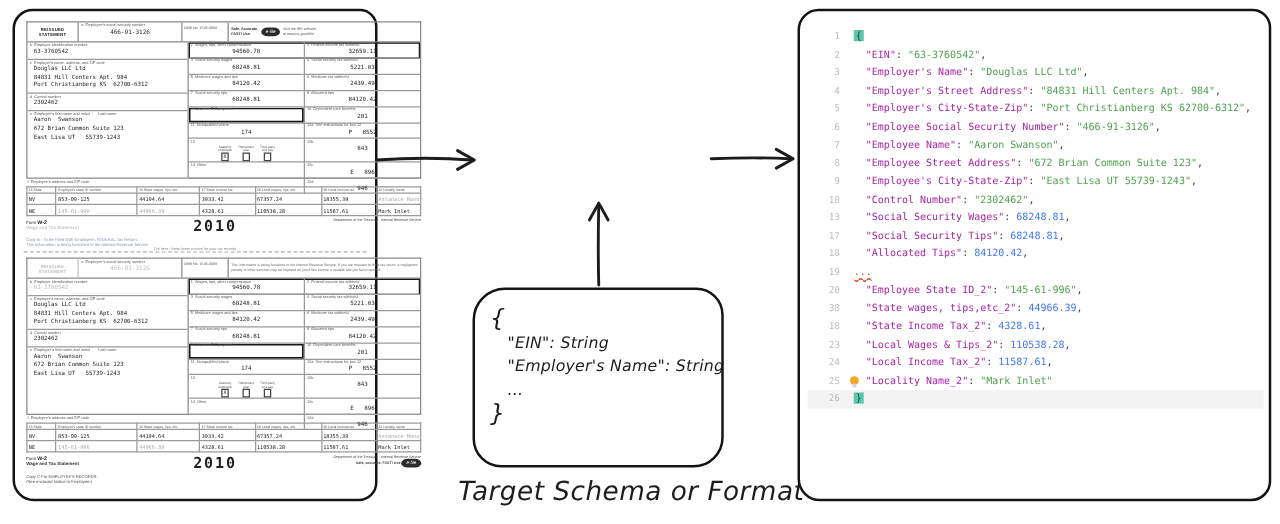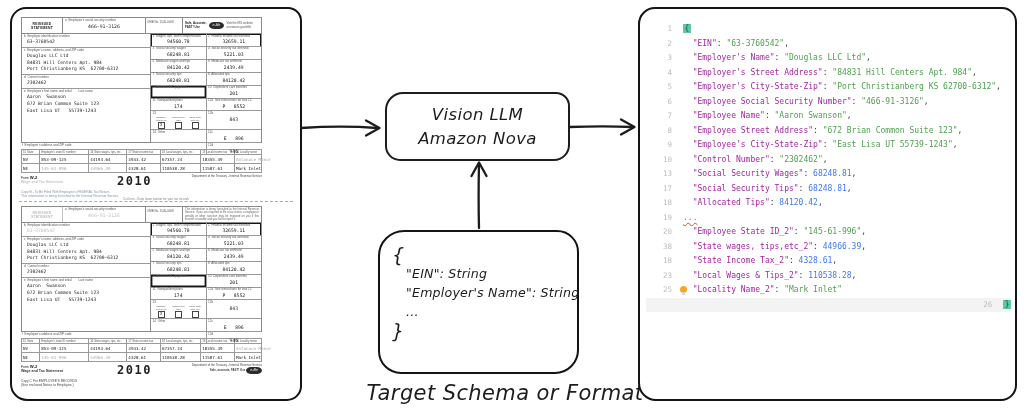--- a/index.html
+++ b/index.html
@@ -23,35 +23,35 @@
   .schema-brace{font-size:19px;line-height:1;margin-left:2px;}
   .schema-line{font-size:12.6px;line-height:1.5;margin-left:16px;letter-spacing:.2px;white-space:pre;}
   .schema-caption{position:absolute;left:355px;top:381px;width:300px;text-align:center;font-size:21px;
     letter-spacing:.4px;}
 
   .arrows{position:absolute;left:0;top:0;pointer-events:none;}
 
   
   .code-card{font-family:"DejaVu Sans Mono", monospace;}
   .cl{position:relative;display:flex;height:14.5px;line-height:14.5px;font-size:8px;white-space:pre;}
-  .cl.current{background:#f3f3f3;justify-content:flex-end;}
+  .cl.current{background:#f3f3f3;}
   .ln{width:26px;text-align:right;color:var(--gutter,#bdbdbd);font-size:7.5px;flex:0 0 26px;}
   .cd{margin-left:11px;}
   .key{color:var(--key,#a626a4);}
   .str{color:var(--str,#50a14f);}
   .num{color:var(--num,#4078f2);}
   .pln{color:var(--plain,#383a42);}
   .brh{background:var(--brace_bg,#5fc7a9);color:#0d5044;padding:0 1.5px;}
   .err{color:var(--err,#c0564a);text-decoration:underline wavy #e0442e 1px;text-underline-offset:2px;}
   .bulb{position:absolute;left:34px;top:3px;width:7px;height:7px;border-radius:50%;
     background:var(--bulb,#f5a623);}
   .bulb:after{content:"";position:absolute;left:2px;top:6px;width:3px;height:3px;background:#d8d8d8;}
 
   
-  .wc{position:relative;width:241px;height:175px;color:#222;}
+  .wc{position:relative;width:316px;height:175px;color:#222;}
   .lbl{font-size:3.1px;color:#555;line-height:1.25;white-space:pre;}
   .val{font-family:"DejaVu Sans Mono", monospace;font-size:4.6px;line-height:1.5;color:#1f1f1f;white-space:pre;}
   .wc-top{display:flex;height:15px;border:0.5px solid #8a8a8a;border-bottom:none;}
   .wc-reissued{width:40px;border-right:0.5px solid #8a8a8a;display:flex;flex-direction:column;align-items:center;
     justify-content:center;font-size:3.4px;font-weight:bold;letter-spacing:.2px;}
   .wc-ssnbox{width:78px;border-right:0.5px solid #8a8a8a;padding:1px 2px;}
   .wc-ssnbox .val{text-align:center;font-size:4.8px;}
   .wc-omb{width:34px;font-size:2.9px;color:#555;padding:2px 1px;border-right:0.5px solid #8a8a8a;}
   .wc-right{flex:1;display:flex;align-items:center;gap:2px;padding:1px 2px;}
   .safeline{font-size:3px;font-weight:bold;line-height:1.2;}
@@ -493,24 +493,20 @@
     <g stroke="#1c1c1c" stroke-width="2.3" fill="none" stroke-linecap="round" stroke-linejoin="round">
       <path d="M301,128 C330,126 352,126 377,128"></path>
       <path d="M366,120.5 L379.5,128 L366,135.5"></path>
       <path d="M569,127 C594,126 612,126 632,127"></path>
       <path d="M621,119.5 L634.5,127 L621,134.5"></path>
       <path d="M479,228 C478.5,208 478.5,186 479,164"></path>
       <path d="M471.5,176 L479,162.5 L486.5,176"></path>
     </g>
   </svg>
 
-  <div class="model-box hand">
-    <div>Vision LLM</div>
-    <div>Amazon Nova</div>
-  </div>
 
   <div class="schema-box hand">
     <div class="schema-brace">{</div>
     <div id="schema-lines">
         <div class="schema-line">"EIN": String</div>
         <div class="schema-line">"Employer's Name": String</div>
         <div class="schema-line">...</div>
       </div>
     <div class="schema-brace">}</div>
   </div>
@@ -529,18 +525,19 @@
         <div class="cl"><span class="ln">9</span><span class="cd"><span class="pln">  </span><span class="key">"Employee's City-State-Zip"</span><span class="pln">: </span><span class="str">"East Lisa UT 55739-1243"</span><span class="pln">,</span></span></div>
         <div class="cl"><span class="ln">10</span><span class="cd"><span class="pln">  </span><span class="key">"Control Number"</span><span class="pln">: </span><span class="str">"2302462"</span><span class="pln">,</span></span></div>
         <div class="cl"><span class="ln">13</span><span class="cd"><span class="pln">  </span><span class="key">"Social Security Wages"</span><span class="pln">: </span><span class="num">68248.81</span><span class="pln">,</span></span></div>
         <div class="cl"><span class="ln">17</span><span class="cd"><span class="pln">  </span><span class="key">"Social Security Tips"</span><span class="pln">: </span><span class="num">68248.81</span><span class="pln">,</span></span></div>
         <div class="cl"><span class="ln">18</span><span class="cd"><span class="pln">  </span><span class="key">"Allocated Tips"</span><span class="pln">: </span><span class="num">84120.42</span><span class="pln">,</span></span></div>
         <div class="cl"><span class="ln">19</span><span class="cd"><span class="err">...</span></span></div>
         <div class="cl"><span class="ln">20</span><span class="cd"><span class="pln">  </span><span class="key">"Employee State ID_2"</span><span class="pln">: </span><span class="str">"145-61-996"</span><span class="pln">,</span></span></div>
         <div class="cl"><span class="ln">38</span><span class="cd"><span class="pln">  </span><span class="key">"State wages, tips,etc_2"</span><span class="pln">: </span><span class="num">44966.39</span><span class="pln">,</span></span></div>
         <div class="cl"><span class="ln">18</span><span class="cd"><span class="pln">  </span><span class="key">"State Income Tax_2"</span><span class="pln">: </span><span class="num">4328.61</span><span class="pln">,</span></span></div>
         <div class="cl"><span class="ln">23</span><span class="cd"><span class="pln">  </span><span class="key">"Local Wages &amp; Tips_2"</span><span class="pln">: </span><span class="num">110538.28</span><span class="pln">,</span></span></div>
+        <div class="cl"><span class="ln">24</span><span class="cd"><span class="pln">  </span><span class="key">"Local Income Tax_2"</span><span class="pln">: </span><span class="num">11587.61</span><span class="pln">,</span></span></div>
         <div class="cl"><span class="bulb"></span><span class="ln">25</span><span class="cd"><span class="pln">  </span><span class="key">"Locality Name_2"</span><span class="pln">: </span><span class="str">"Mark Inlet"</span><span class="pln"></span></span></div>
         <div class="cl current"><span class="ln">26</span><span class="cd"><span class="brh">}</span></span></div>
       </div>
   </div>
 
 </div>
 
 </body></html>

